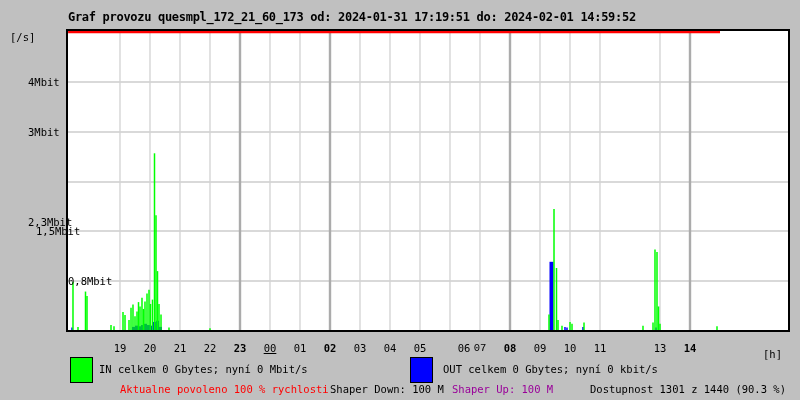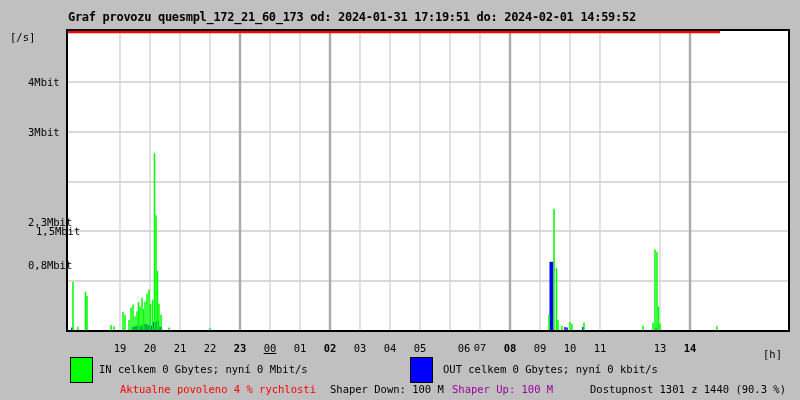--- a/index.html
+++ b/index.html
@@ -120,21 +120,21 @@
       <line x1="592" y1="299" x2="592" y2="292.8" stroke="#00ff00" stroke-width="1.5"></line>
       <line x1="649" y1="299" x2="649" y2="295.28" stroke="#00ff00" stroke-width="1.5"></line>
     </svg>
 </div>
 
 <div>
     <div class="abs ylabel" style="top: 75px;">4Mbit</div>
     <div class="abs ylabel" style="top: 125px;">3Mbit</div>
     <div class="abs ylabel" style="top: 175px; margin-top: 40px;">2,3Mbit</div>
     <div class="abs ylabel" style="top: 224px; margin-left: 8px;">1,5Mbit</div>
-    <div class="abs ylabel" style="top: 258px;">0,8Mbit</div>
+    <div class="abs ylabel" style="top: 274px; margin-left: 40px;">0,8Mbit</div>
   </div>
 <div>
     <div class="abs xlabel" style="left: 109px;">19</div>
     <div class="abs xlabel" style="left: 139px;">20</div>
     <div class="abs xlabel" style="left: 169px;">21</div>
     <div class="abs xlabel" style="left: 199px;">22</div>
     <div class="abs xlabel bold" style="left: 229px;">23</div>
     <div class="abs xlabel" style="left: 259px; text-decoration: underline;">00</div>
     <div class="abs xlabel" style="left: 289px;">01</div>
     <div class="abs xlabel bold" style="left: 319px;">02</div>
@@ -149,16 +149,16 @@
     <div class="abs xlabel" style="left: 589px;">11</div>
     <div class="abs xlabel" style="left: 649px;">13</div>
     <div class="abs xlabel bold" style="left: 679px;">14</div>
   </div>
 
 <div class="abs legend-swatch" style="left: 70px; background: rgb(0, 255, 0);"></div>
 <div class="abs legend-text" style="left:99px;">IN celkem 0 Gbytes; nyní 0 Mbit/s</div>
 <div class="abs legend-swatch" style="left: 410px; background: rgb(0, 0, 255);"></div>
 <div class="abs legend-text" style="left:443px;">OUT celkem 0 Gbytes; nyní 0 kbit/s</div>
 
-<div class="abs footer-text" style="left: 120px; color: rgb(255, 0, 0);">Aktualne povoleno 4 % rychlosti</div>
+<div class="abs footer-text" style="left: 120px; color: rgb(255, 0, 0);">Aktualne povoleno 100 % rychlosti</div>
 <div class="abs footer-text" style="left:330px;">Shaper Down: 100 M</div>
 <div class="abs footer-text" style="left: 452px; color: rgb(153, 0, 153);">Shaper Up: 100 M</div>
 <div class="abs footer-text" style="left:560px;padding-left:30px;">Dostupnost 1301 z 1440 (90.3 %)</div>
 
 </body></html>

